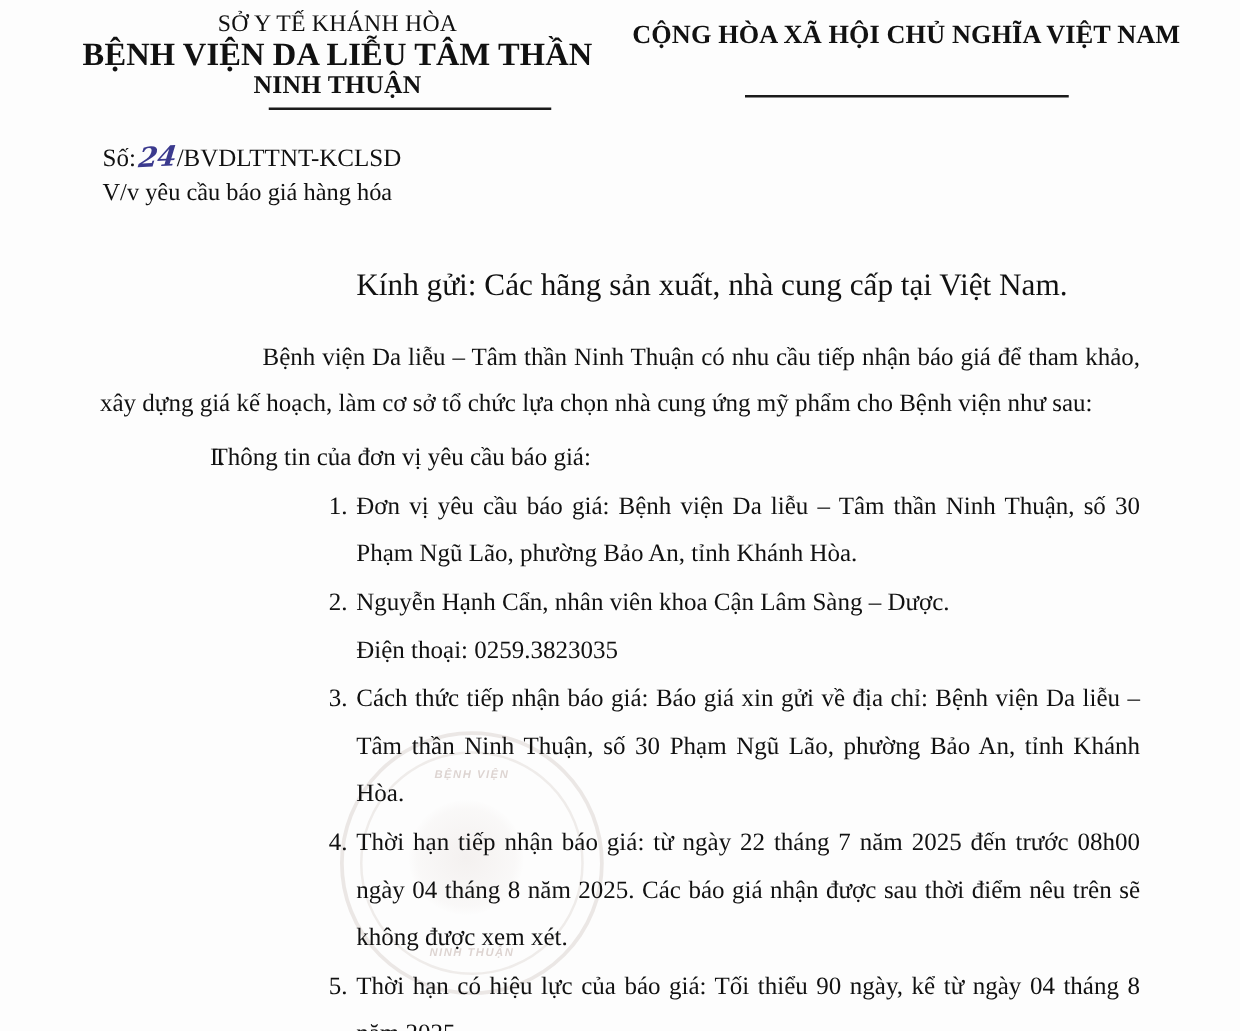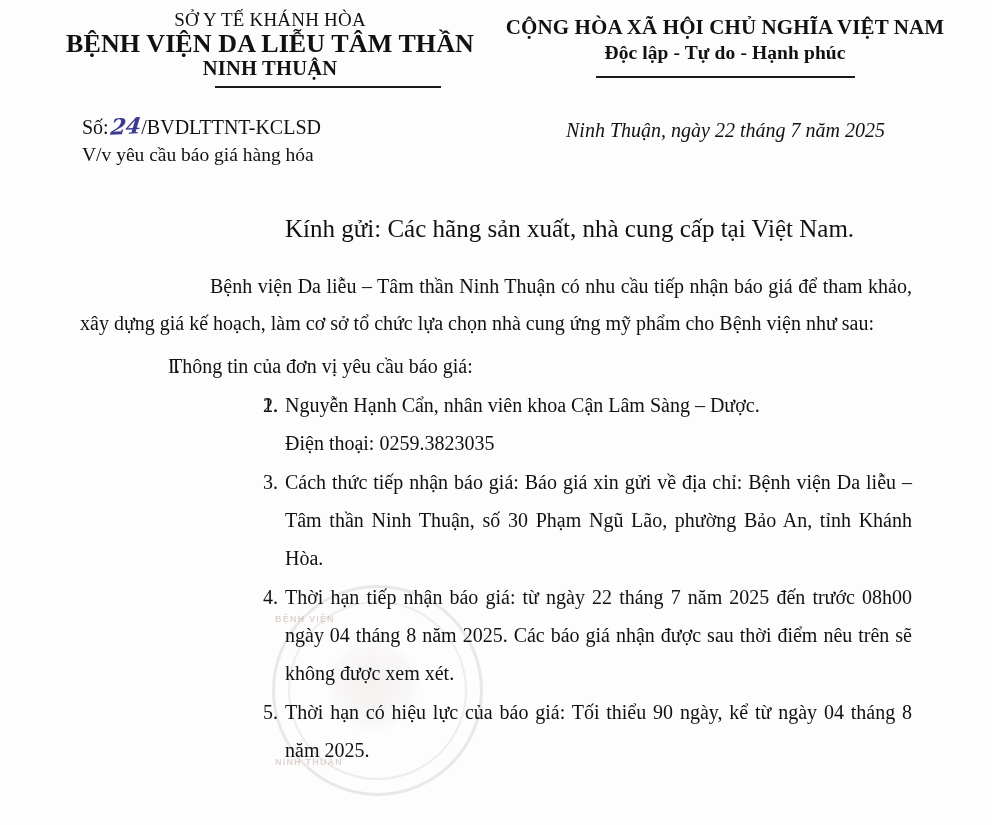--- a/index.html
+++ b/index.html
@@ -55,25 +55,27 @@
     top: 52px;
     width: 92px;
     height: 92px;
     border-radius: 50%;
     background: radial-gradient(circle, rgba(160,130,118,0.10) 0%, rgba(160,130,118,0.04) 60%, rgba(255,255,255,0) 72%);
   }
   .seal-text-top, .seal-text-bottom {
     position: absolute;
     left: 0;
     width: 100%;
+    text-align: center;
     font-family: "Liberation Sans", sans-serif;
     font-size: 9px;
     letter-spacing: 1.2px;
     color: rgba(150, 120, 108, 0.30);
     font-weight: bold;
+    font-style: italic;
   }
   .seal-text-top { top: 26px; }
   .seal-text-bottom { bottom: 26px; }
 
   
   .header {
     position: absolute;
     top: 0;
     left: 0;
     width: 992px;
@@ -271,48 +273,47 @@
 
     <div class="header-left">
       <div class="org-line1">SỞ Y TẾ KHÁNH HÒA</div>
       <div class="org-line2">BỆNH VIỆN DA LIỄU TÂM THẦN</div>
       <div class="org-line3">NINH THUẬN</div>
     </div>
     <div class="rule-left"></div>
 
     <div class="header-right">
       <div class="nation-line1">CỘNG HÒA XÃ HỘI CHỦ NGHĨA VIỆT NAM</div>
-      <div class="nation-line2">Độc lập - Tự do - Hạnh phúc</div>
     </div>
     <div class="rule-right"></div>
 
   </div>
 
   <div class="docnum-block">
     <div class="docnum-line"><span>Số:</span><span class="num-handwritten">24</span><span>/BVDLTTNT-KCLSD</span></div>
     <div class="subject-line">V/v yêu cầu báo giá hàng hóa</div>
   </div>
 
-  <div class="place-date">Ninh Thuận, ngày 22  tháng  7  năm 2025</div>
 
   <div class="body-block">
 
     <p class="recipient">Kính gửi: Các hãng sản xuất, nhà cung cấp tại Việt Nam.</p>
 
     <p class="intro">Bệnh viện Da liễu – Tâm thần Ninh Thuận có nhu cầu tiếp nhận báo giá để tham khảo, xây dựng giá kế hoạch, làm cơ sở tổ chức lựa chọn nhà cung ứng mỹ phẩm cho Bệnh viện như sau:</p>
 
     <div class="section-heading">
       <span class="section-numeral">I.</span>
       <span class="section-title">Thông tin của đơn vị yêu cầu báo giá:</span>
     </div>
 
     <ol class="num-list">
 
       <li>
         <span class="li-marker">1.</span>
+        <span>Đơn vị yêu cầu báo giá: Bệnh viện Da liễu – Tâm thần Ninh Thuận, số 30 Phạm Ngũ Lão, phường Bảo An, tỉnh Khánh Hòa.</span>
       </li>
 
       <li>
         <span class="li-marker">2.</span>
         <span class="li-sub">Nguyễn Hạnh Cẩn, nhân viên khoa Cận Lâm Sàng – Dược.</span>
         <span class="li-sub">Điện thoại: 0259.3823035</span>
       </li>
 
       <li>
         <span class="li-marker">3.</span>

